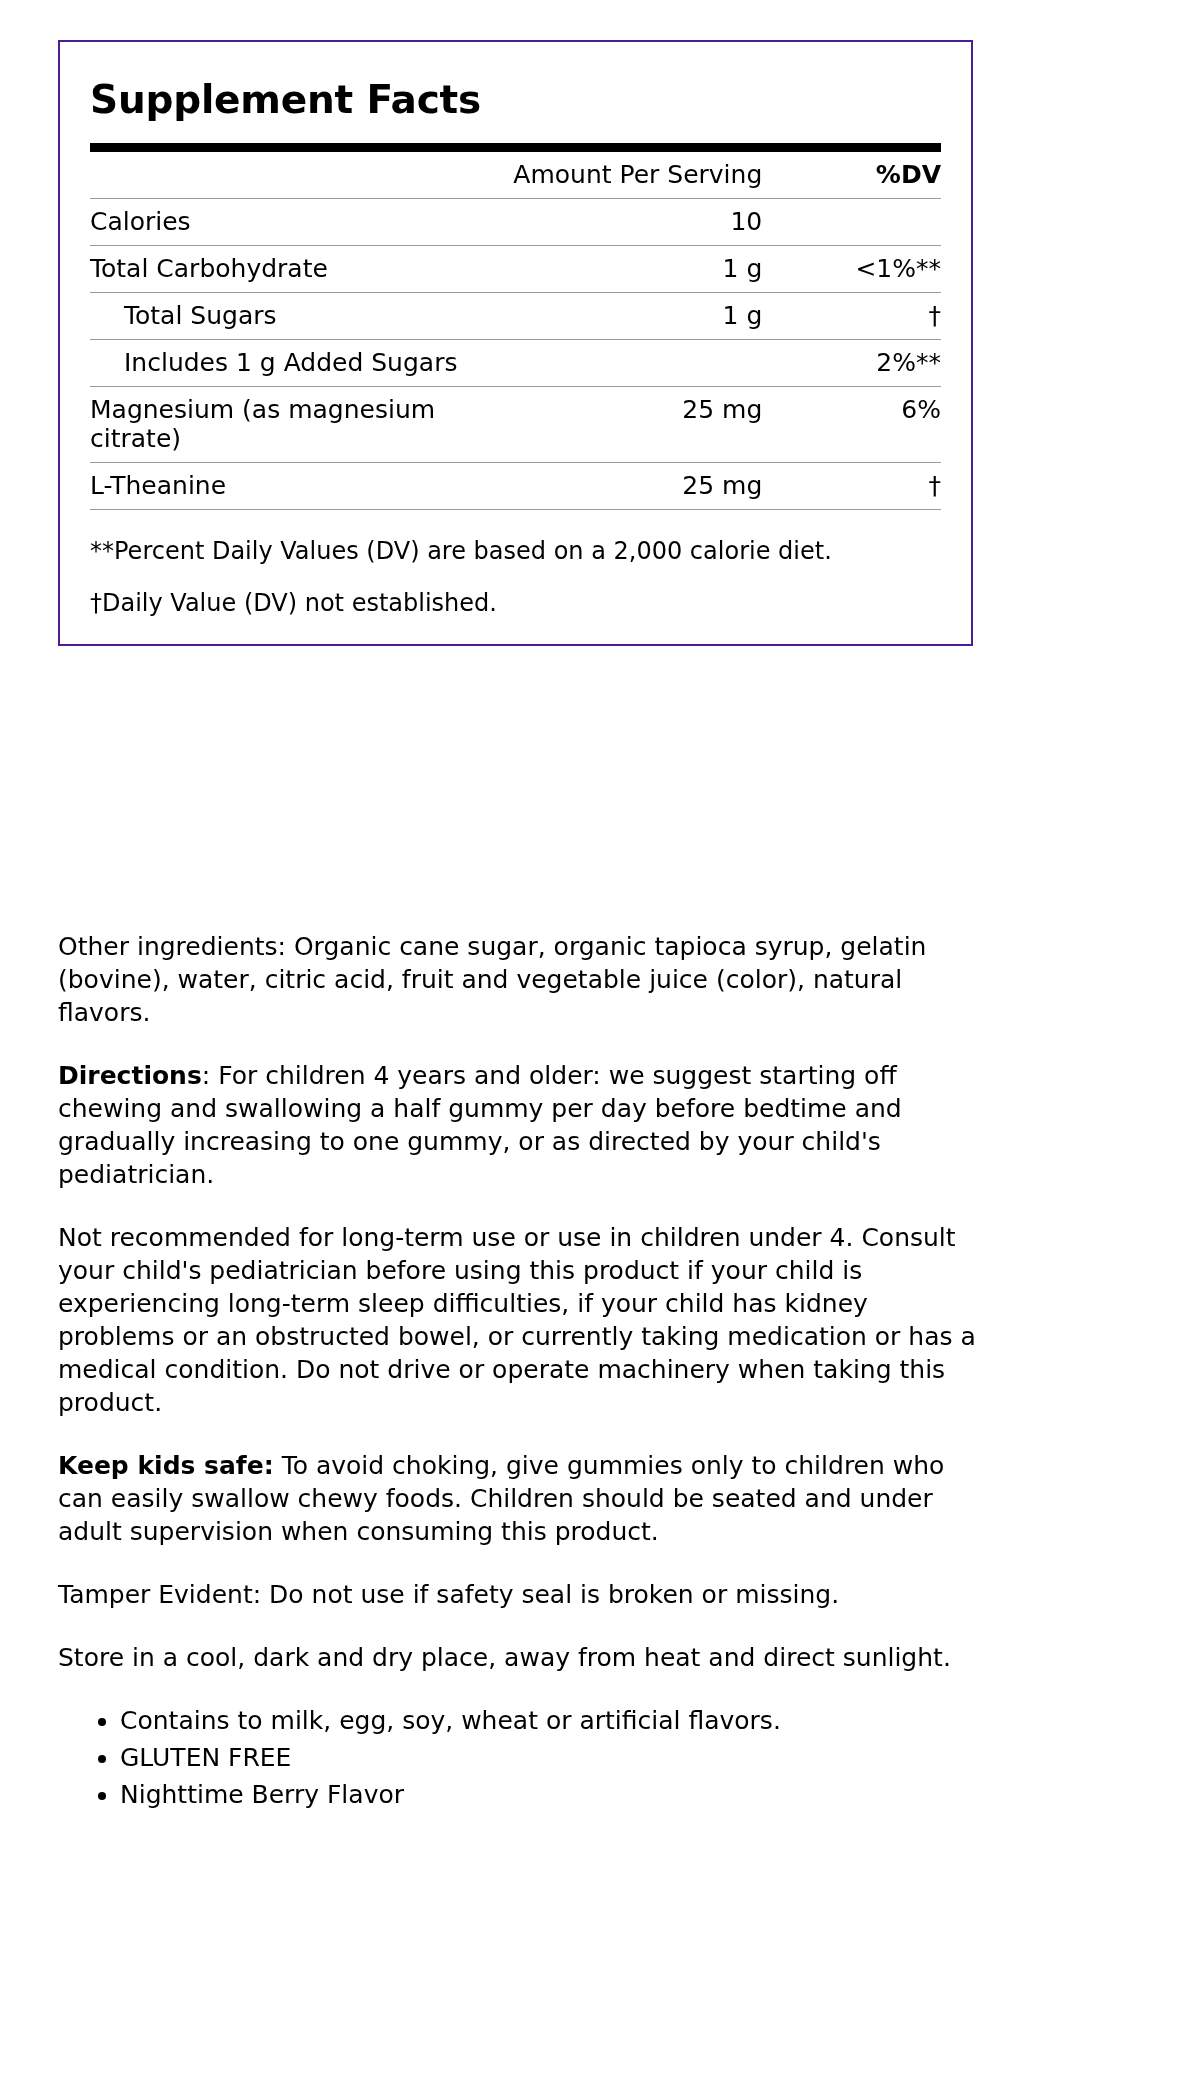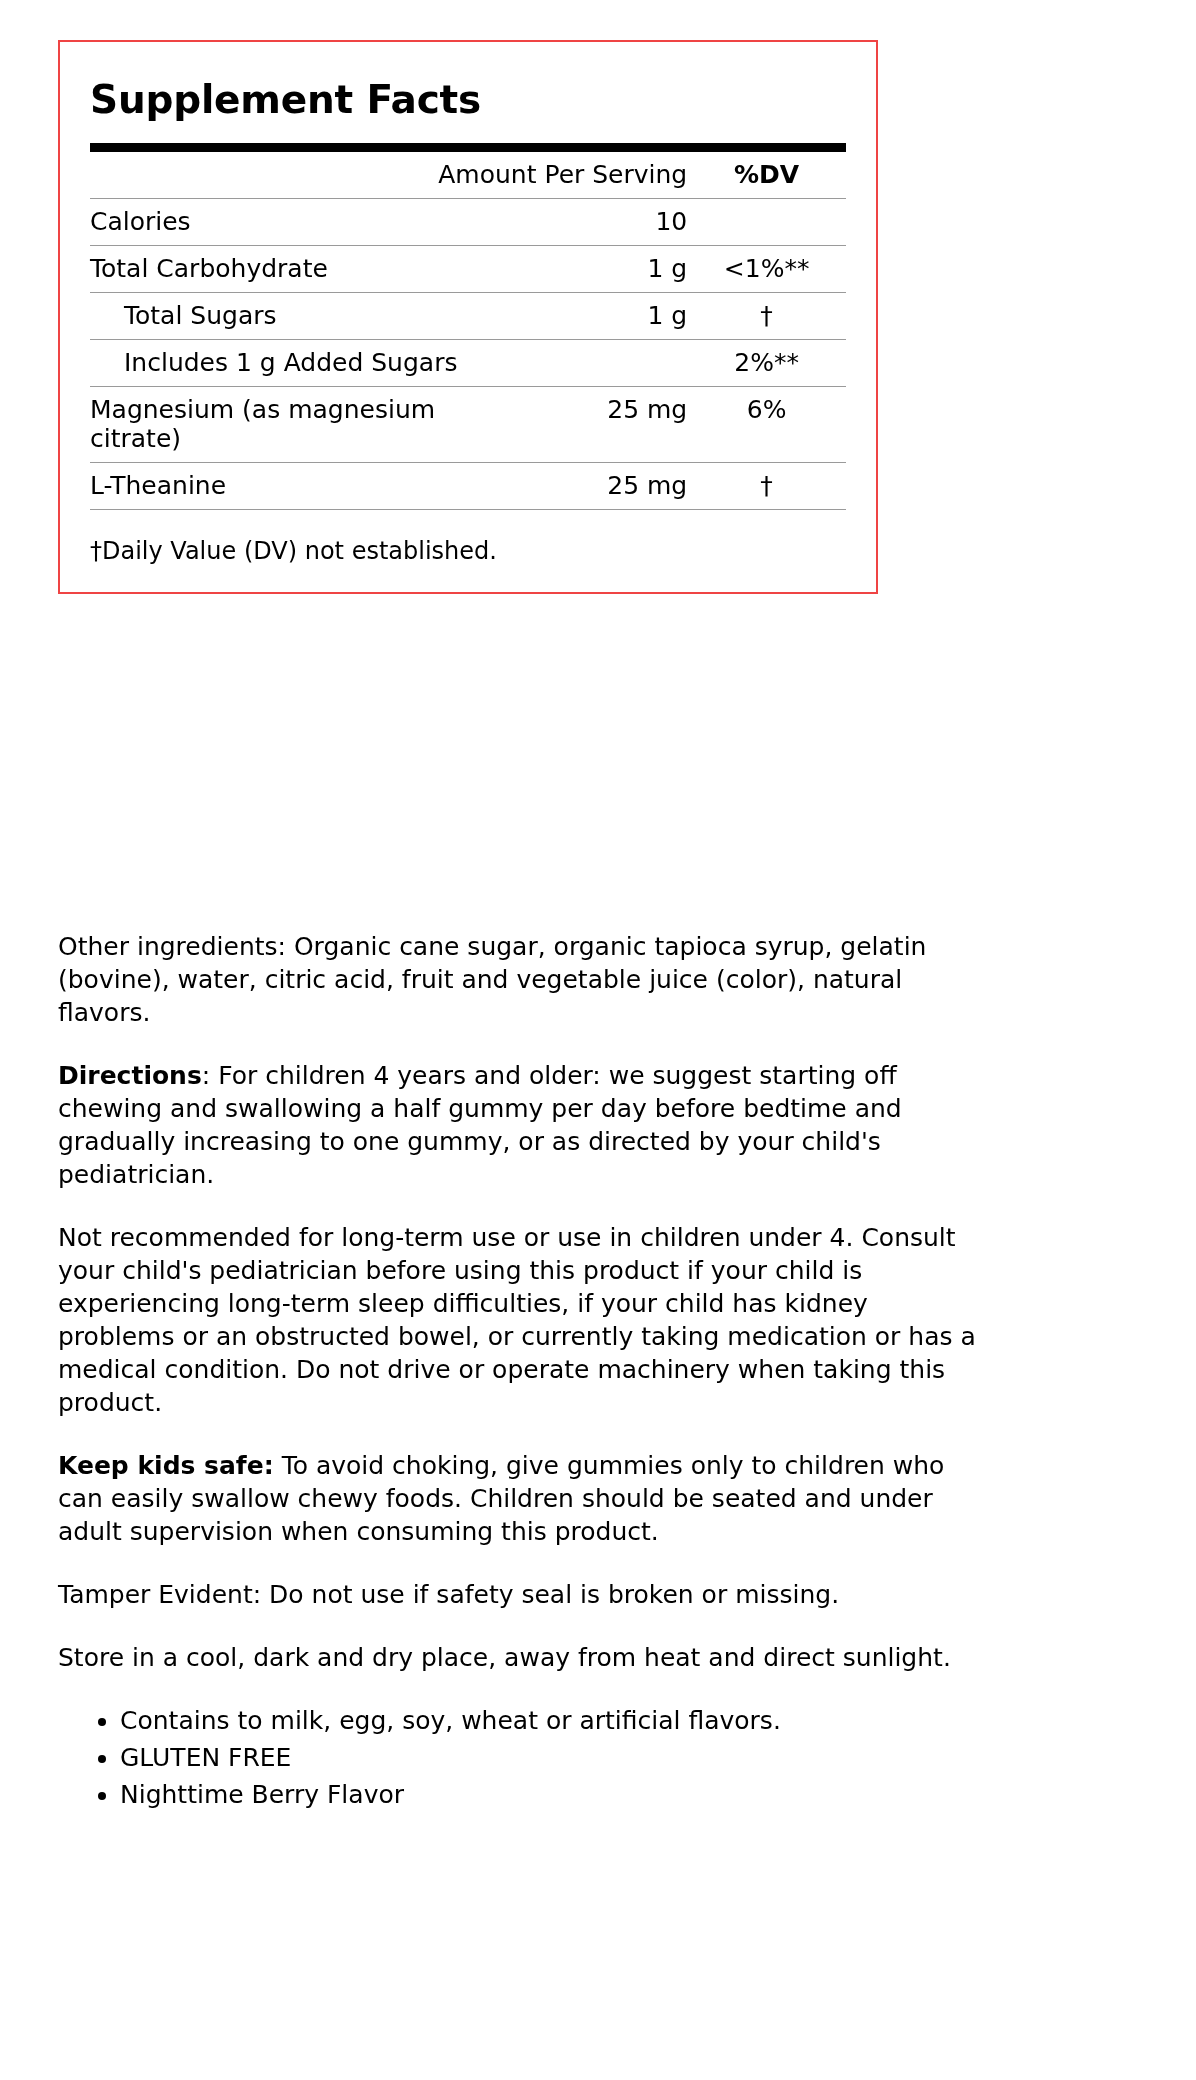--- a/index.html
+++ b/index.html
@@ -19,23 +19,23 @@
     width: 1196px;
     height: 2080px;
     box-sizing: border-box;
   }
 
   
   .sf-panel {
     position: absolute;
     left: 58px;
     top: 40px;
-    width: 820px;
+    width: 915px;
     box-sizing: border-box;
-    border: 2px solid #ef4444;
+    border: 2px solid #4c1d95;
     padding: 38px 30px 26px 30px;
   }
   .sf-title {
     font-size: 39px;
     font-weight: bold;
     letter-spacing: -0.2px;
     margin: 0 0 22px 0;
     line-height: 1.05;
   }
   .sf-serving {
@@ -62,21 +62,21 @@
     text-align: right;
     font-weight: normal;
     padding-left: 40px !important;
   }
   .hdr-dv {
     text-align: right;
     font-weight: bold;
   }
   .col-name { width: 52%; }
   .col-amt  { width: 27%; text-align: right; }
-  .col-dv   { width: 21%; text-align: center; }
+  .col-dv   { width: 21%; text-align: right; }
   .indent1 .col-name { padding-left: 34px; }
   .indent2 .col-name { padding-left: 34px; }
   .row-last td {
     border-bottom: 9px solid #000000;
   }
   .sf-foot {
     font-size: 24px;
     margin-top: 26px;
     line-height: 1.25;
   }
@@ -153,20 +153,21 @@
         <tr>
           <td class="col-name">L-Theanine</td>
           <td class="col-amt">25 mg</td>
           <td class="col-dv">†</td>
         </tr>
 
       </tbody>
     </table>
 
     <div class="sf-foot">
+      <p>**Percent Daily Values (DV) are based on a 2,000 calorie diet.</p>
       <p>†Daily Value (DV) not established.</p>
     </div>
   </section>
 
   <section class="body-copy">
     <p>Other ingredients: Organic cane sugar, organic tapioca syrup, gelatin (bovine), water, citric acid, fruit and vegetable juice (color), natural flavors.</p>
 
     <p><b>Directions</b><span>: For children 4 years and older: we suggest starting off chewing and swallowing a half gummy per day before bedtime and gradually increasing to one gummy, or as directed by your child's pediatrician.</span></p>
 
     <p>Not recommended for long-term use or use in children under 4. Consult your child's pediatrician before using this product if your child is experiencing long-term sleep difficulties, if your child has kidney problems or an obstructed bowel, or currently taking medication or has a medical condition. Do not drive or operate machinery when taking this product.</p>

